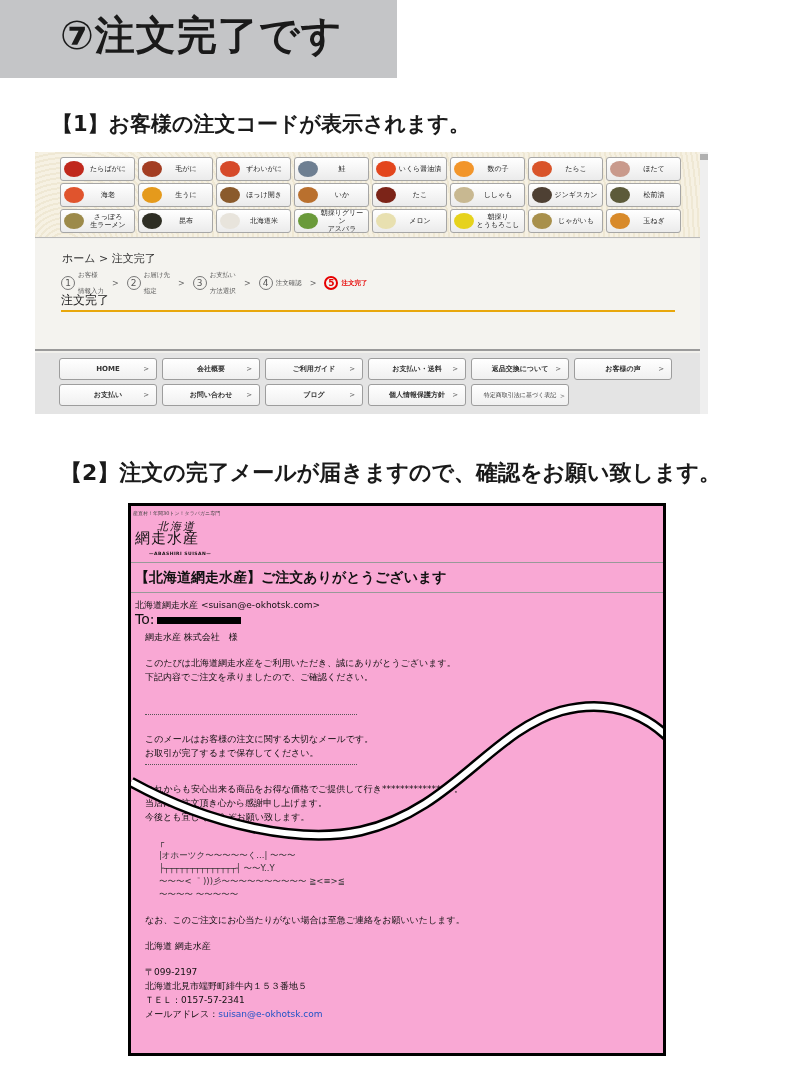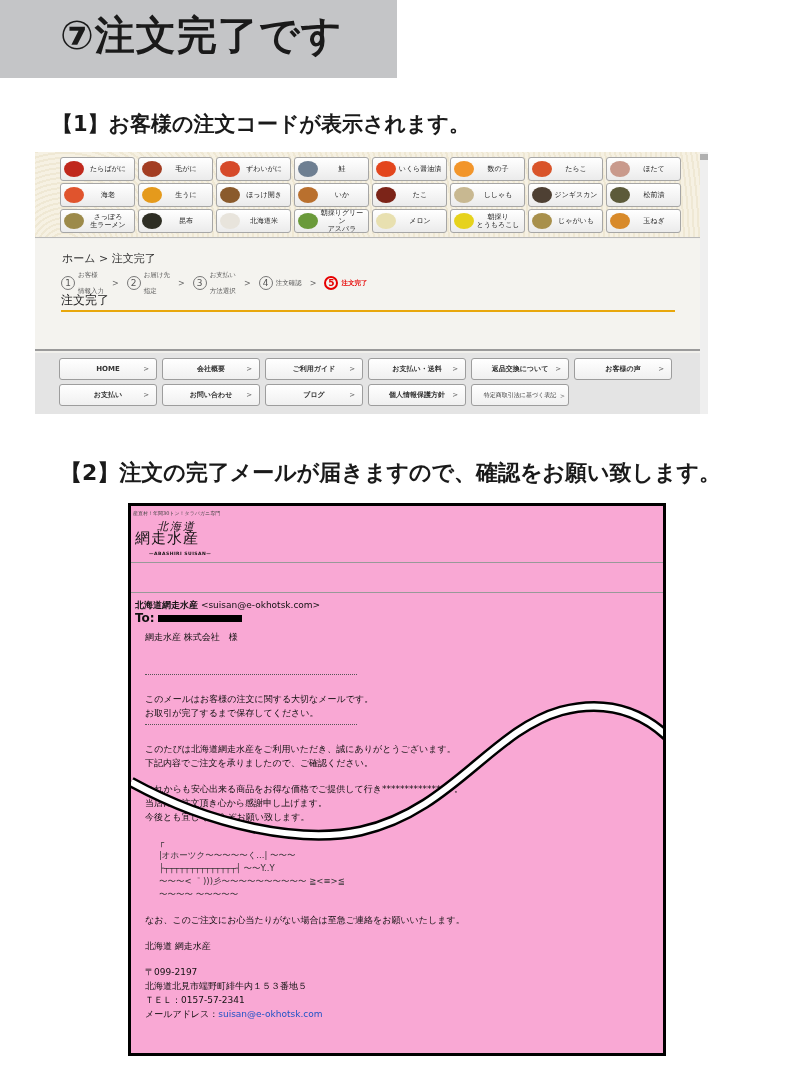--- a/index.html
+++ b/index.html
@@ -95,22 +95,22 @@
   }
   .mail .tagline { position: absolute; left: 2px; top: 4px; font-size: 5px; color: #444; }
   .mail .logo { position: absolute; left: 4px; top: 13px; width: 130px; height: 38px; }
   .mail .logo .l1 { position: absolute; left: 22px; top: 0; font-family: "DejaVu Serif", serif; font-size: 11px; font-style: italic; letter-spacing: 2px; }
   .mail .logo .l2 { position: absolute; left: 0; top: 10px; font-family: "DejaVu Serif", serif; font-size: 15px; letter-spacing: 1px; }
   .mail .logo .l3 { position: absolute; left: 14px; top: 32px; font-size: 4.5px; letter-spacing: 0.5px; font-weight: bold; }
   .mail .hr1 { position: absolute; left: 0; top: 56px; width: 100%; border-top: 1px solid #999; }
   .mail .subject { position: absolute; left: 4px; top: 63px; font-size: 14px; font-weight: bold; color: #111; }
   .mail .hr2 { position: absolute; left: 0; top: 86px; width: 100%; border-top: 1px solid #999; }
   .mail .from { position: absolute; left: 4px; top: 93px; font-size: 9px; color: #111; }
-  .mail .from b { font-weight: bold; }
-  .mail .to { position: absolute; left: 4px; top: 105px; font-size: 12px; color: #111; font-weight: bold; }
+  .mail .from b { font-weight: normal; }
+  .mail .to { position: absolute; left: 4px; top: 105px; font-size: 14px; color: #111; }
   .mail .to .redact { display: inline-block; width: 84px; height: 7px; background: #000; vertical-align: middle; margin-left: 3px; }
 
   .mail .body { position: absolute; left: 14px; top: 124px; width: 510px; font-size: 9px; line-height: 14px; color: #111; }
   .mail .body .para { margin-bottom: 12px; white-space: pre-line; }
   .mail .dots { display: block; width: 212px; border-top: 1px dotted #555; height: 4px; margin-top: 4px; }
   .mail .ascii { white-space: pre; font-size: 8.5px; line-height: 13px; margin-left: 14px; color: #333; }
   .mail .sig { white-space: normal; }
   .mail .blue { color: #1f53c6; }
 
   .wave { position: absolute; left: 0; top: 0; width: 538px; height: 553px; pointer-events: none; }
@@ -320,39 +320,40 @@
 <div class="step-heading" id="h2">【2】注文の完了メールが届きますので、確認をお願い致します。</div>
 
 <div class="mail">
   <div class="tagline">産直村！年間30トン！タラバガニ専門</div>
   <div class="logo">
     <span class="l1">北海道</span>
     <span class="l2">網走水産</span>
     <span class="l3">—ABASHIRI SUISAN—</span>
   </div>
   <div class="hr1"></div>
+  <div class="subject">【北海道網走水産】ご注文ありがとうございます</div>
   <div class="hr2"></div>
   <div class="from">
     <b>北海道網走水産</b>
     <span>&lt;suisan@e-okhotsk.com&gt;</span>
   </div>
   <div class="to">
     <span>To:</span><span class="redact"></span>
   </div>
 
   <div class="body">
     <div class="para">網走水産 株式会社　様</div>
+    <div class="para">このたびは北海道網走水産をご利用いただき、誠にありがとうございます。
+下記内容でご注文を承りましたので、ご確認ください。</div>
     <div class="para" style="margin-bottom:0">
       <span class="dots"></span>
       <span>このメールはお客様の注文に関する大切なメールです。
 お取引が完了するまで保存してください。</span>
       <span class="dots"></span>
     </div>
-    <div class="para">このたびは北海道網走水産をご利用いただき、誠にありがとうございます。
-下記内容でご注文を承りましたので、ご確認ください。</div>
     <div class="para">これからも安心出来る商品をお得な価格でご提供して行き****************。
 当店にご注文頂き心から感謝申し上げます。
 今後とも宜しくどうぞお願い致します。</div>
     <div class="para ascii">┌
 |オホーツク〜〜〜〜〜く...| 〜〜〜
 ├┬┬┬┬┬┬┬┬┬┬┬┬┬┬┤ 〜〜Y..Y
 〜〜〜&lt;゜ )))彡〜〜〜〜〜〜〜〜〜〜  ≧&lt;≡&gt;≦
    〜〜〜〜              〜〜〜〜〜</div>
     <div class="para" style="margin-top:10px">なお、このご注文にお心当たりがない場合は至急ご連絡をお願いいたします。</div>
     <div class="para" style="margin-top:6px">北海道 網走水産</div>

